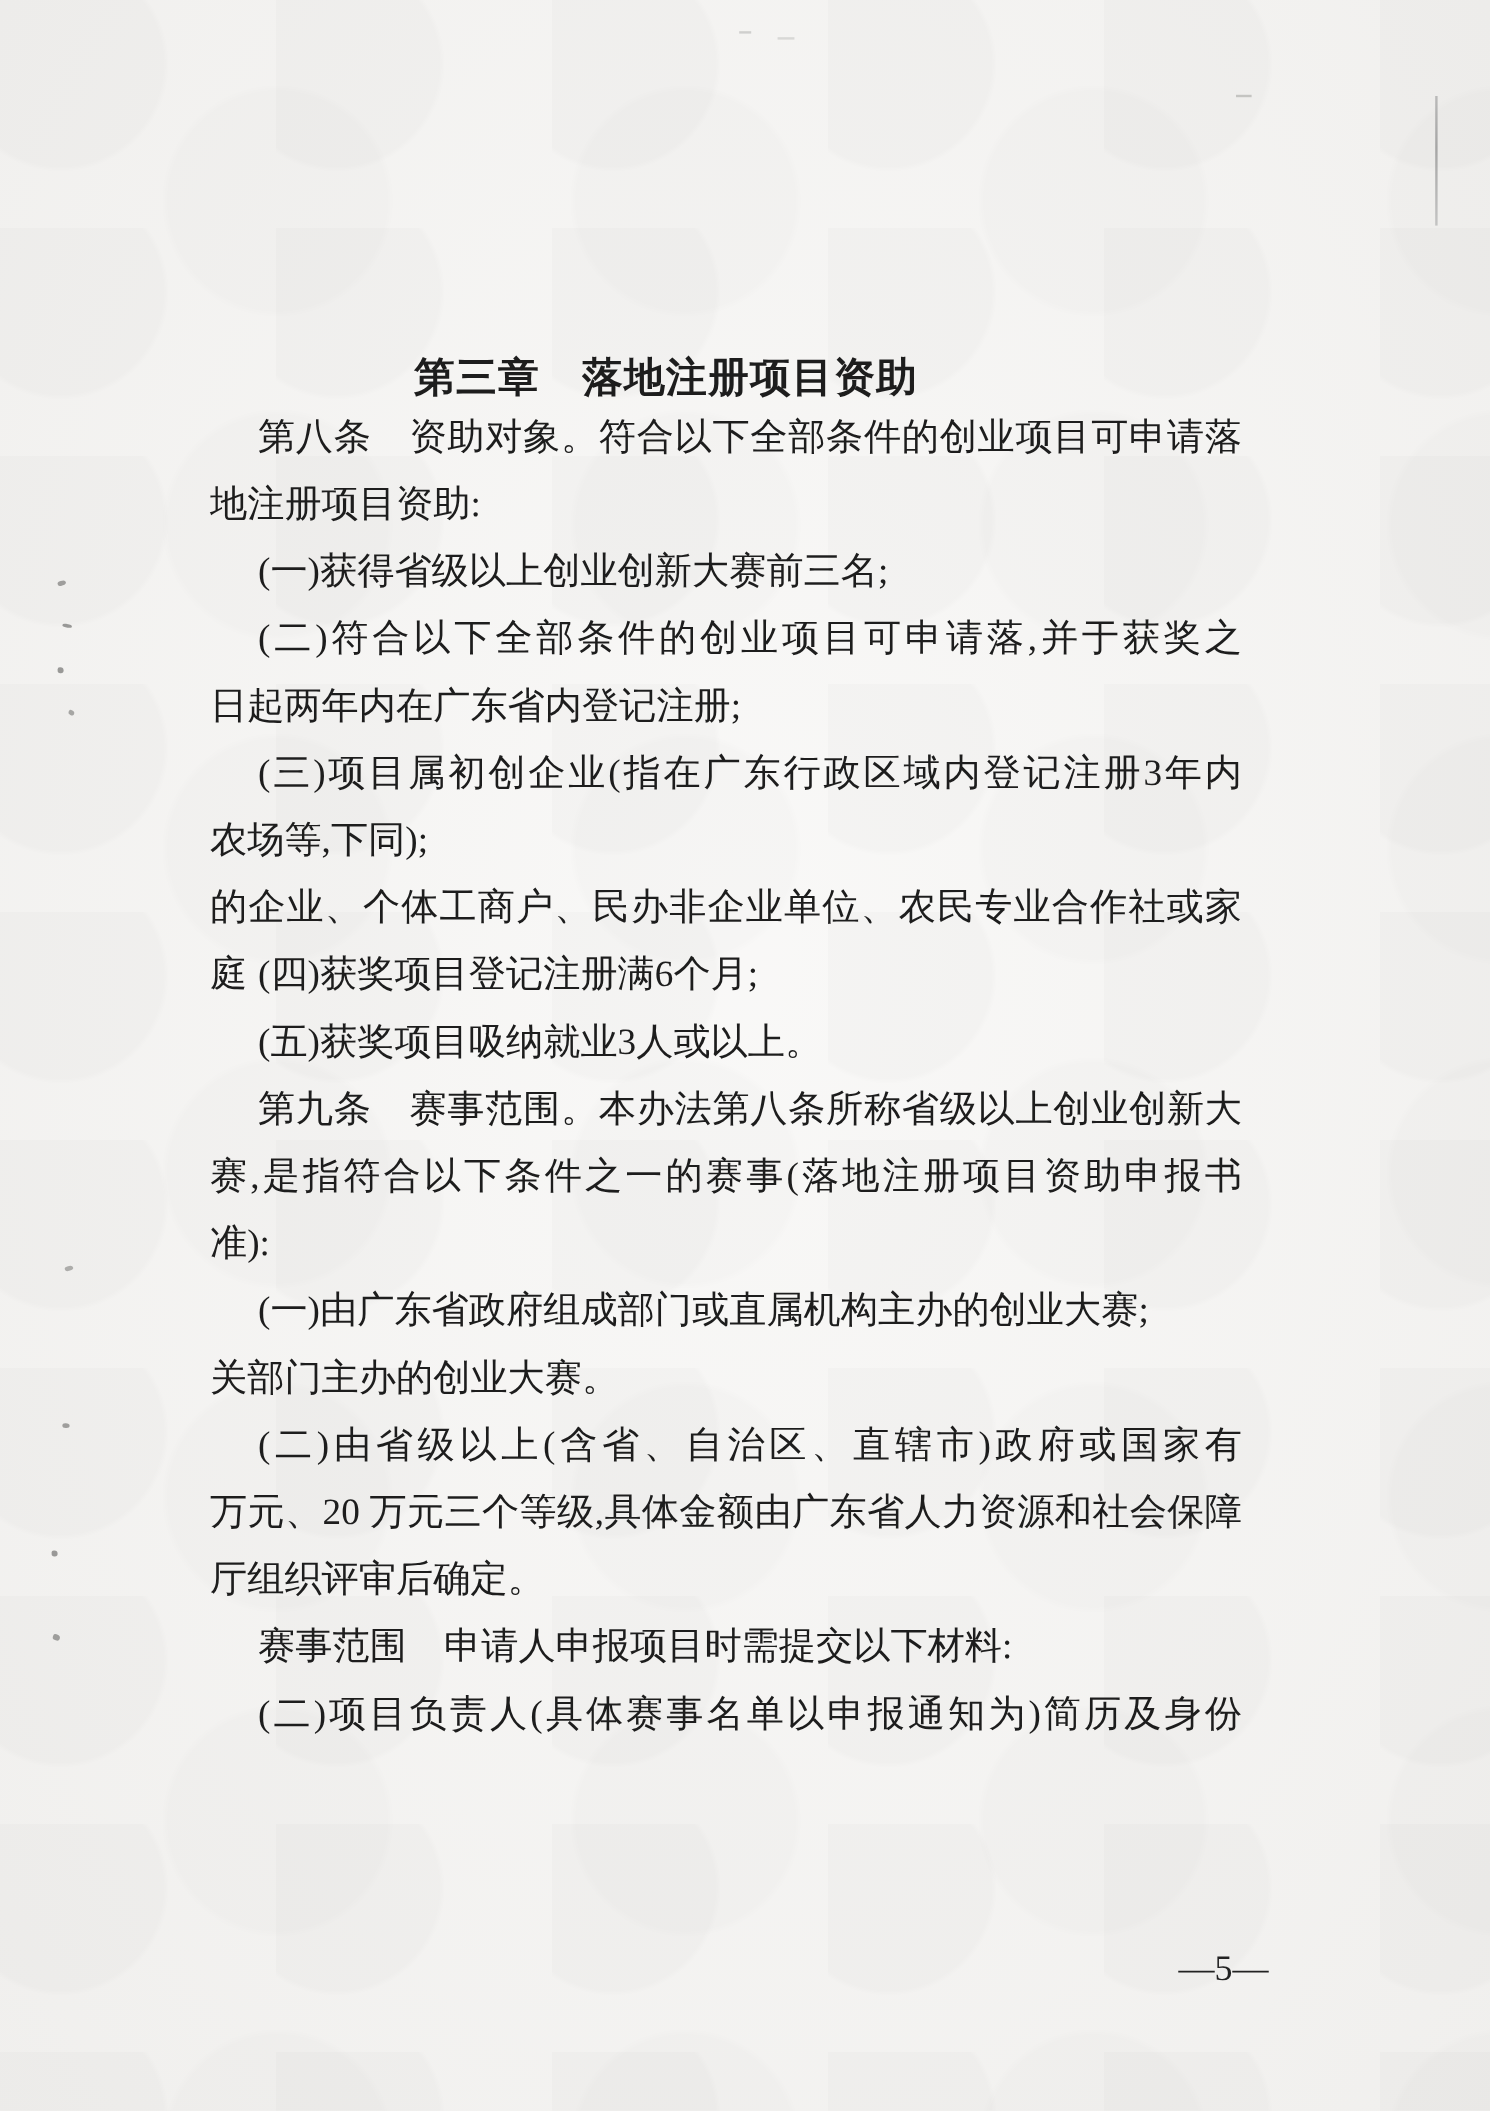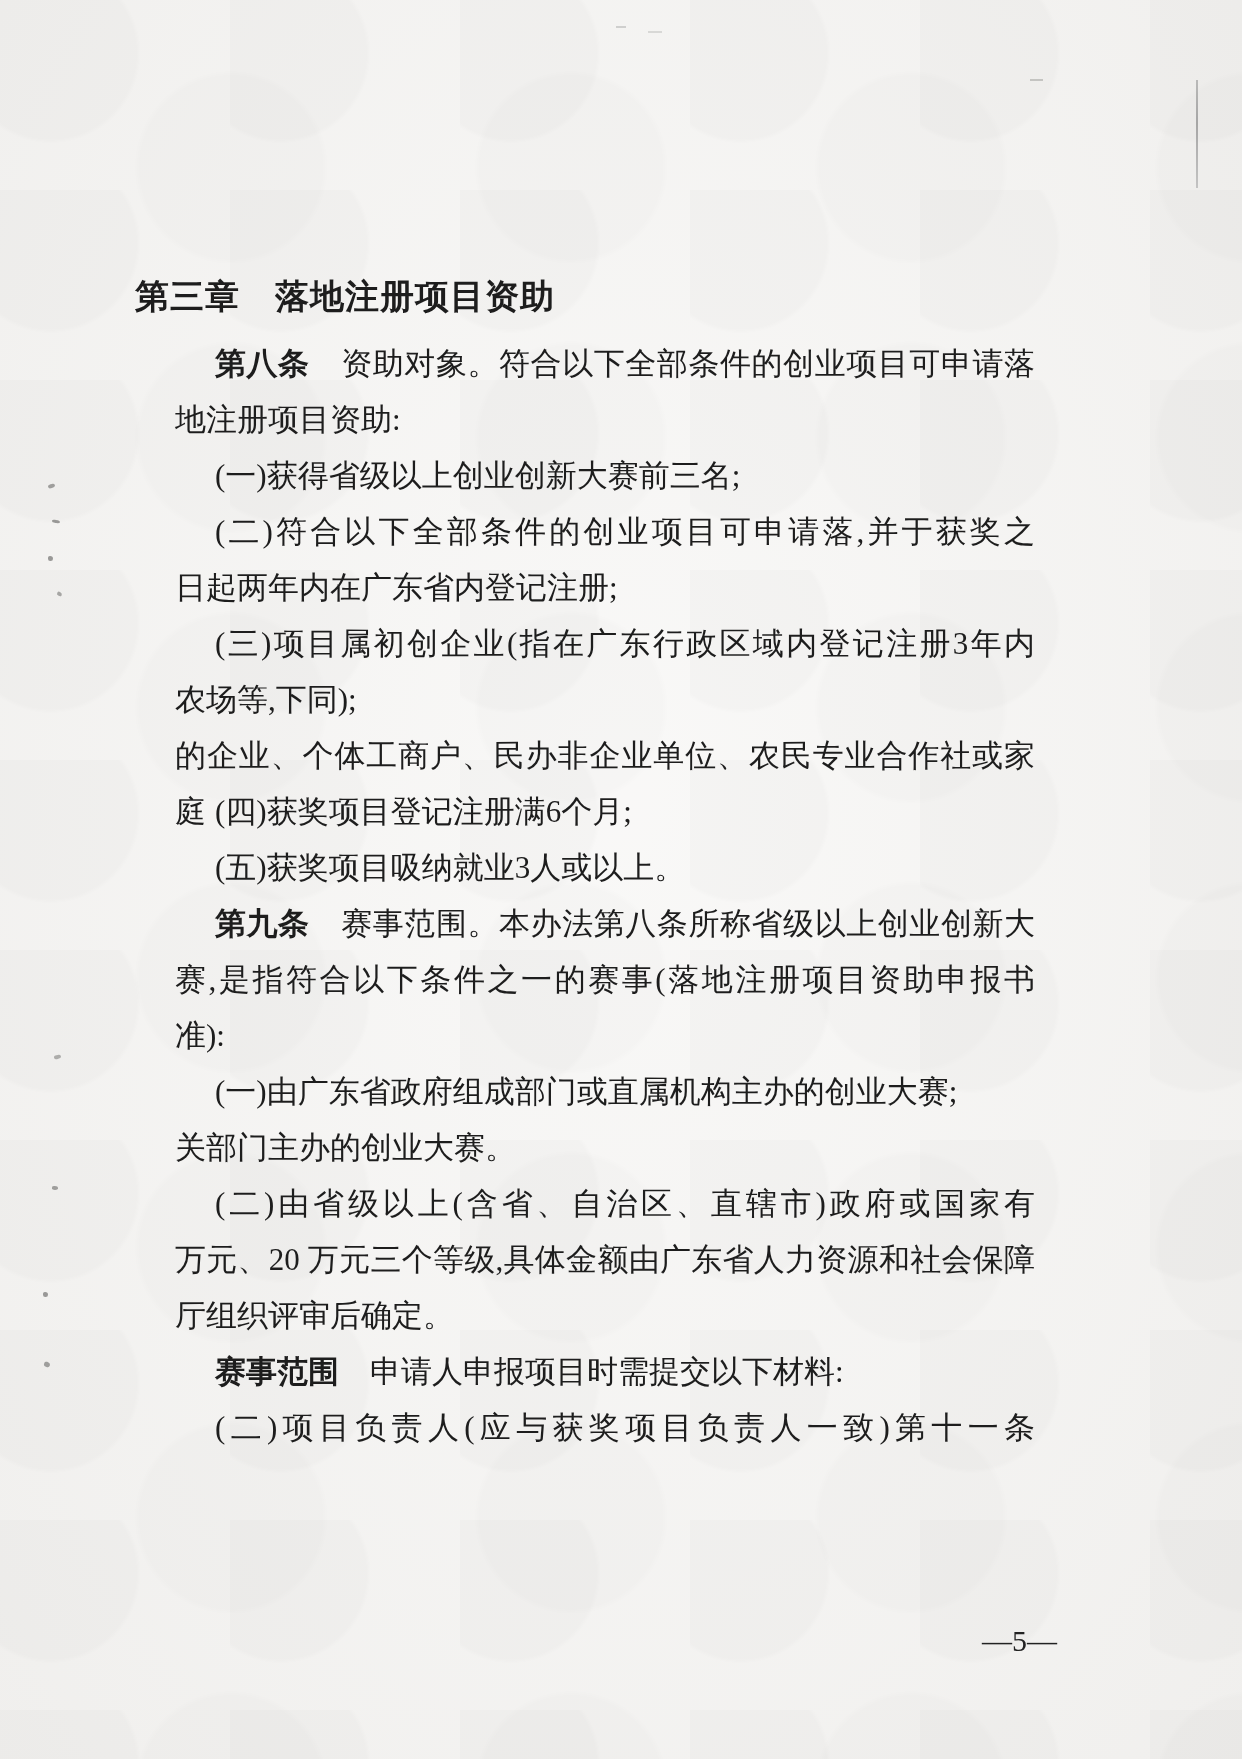--- a/index.html
+++ b/index.html
@@ -16,25 +16,25 @@
       radial-gradient(circle at 22% 28%, rgba(0,0,0,.016) 0 38%, transparent 40%),
       radial-gradient(circle at 68% 62%, rgba(0,0,0,.013) 0 32%, transparent 34%),
       radial-gradient(ellipse at 50% 45%, rgba(255,255,255,.45), rgba(0,0,0,.015));
     background-size: 230px 190px, 340px 270px, 100% 100%;
     font-family: "Liberation Serif", "DejaVu Serif", serif;
     color: #1d1d1d;
   }
   .chapter-title {
     position: absolute;
     left: 135px;
-    top: 269px;
+    top: 288px;
     width: 840px;
     height: 56px;
     line-height: 56px;
-    text-align: left;
+    text-align: center;
     font-size: 34px;
     font-weight: 700;
     letter-spacing: 1px;
   }
   .body-block {
     position: absolute;
     left: 175px;
     top: 336px;
     width: 860px;
     font-size: 31px;
@@ -44,21 +44,21 @@
     line-height: 56px;
     white-space: nowrap;
   }
   .line.indent { text-indent: 40px; }
   .line.fill {
     white-space: normal;
     text-align: justify;
     text-align-last: justify;
     text-justify: inter-character;
   }
-  .lead { font-weight: 700; margin-top: 44px; }
+  .lead { font-weight: 400; margin-top: 44px; }
   .page-number {
     position: absolute;
     left: 982px;
     top: 1624px;
     font-size: 30px;
     letter-spacing: 0px;
     color: #222;
   }
   
   .artifact { position: absolute; pointer-events: none; }
@@ -99,21 +99,21 @@
   <div class="line indent"><span>(五)获奖项目吸纳就业3人或以上。</span></div>
   <div class="line indent fill"><span class="lead">第九条</span><span>　赛事范围。本办法第八条所称省级以上创业创新大</span></div>
   <div class="line fill"><span>赛,是指符合以下条件之一的赛事(落地注册项目资助申报书</span></div>
   <div class="line"><span>准):</span></div>
   <div class="line indent"><span>(一)由广东省政府组成部门或直属机构主办的创业大赛;</span></div>
   <div class="line"><span>关部门主办的创业大赛。</span></div>
   <div class="line indent fill"><span>(二)由省级以上(含省、自治区、直辖市)政府或国家有</span></div>
   <div class="line fill"><span>万元、20 万元三个等级,具体金额由广东省人力资源和社会保障</span></div>
   <div class="line"><span>厅组织评审后确定。</span></div>
   <div class="line indent"><span class="lead">赛事范围</span><span>　申请人申报项目时需提交以下材料:</span></div>
-  <div class="line indent fill"><span>(二)项目负责人(应与获奖项目负责人一致)第十一条</span></div>
+  <div class="line indent fill"><span>(二)项目负责人(具体赛事名单以申报通知为)简历及身份</span></div>
 </div>
 
 <div class="page-number">—5—</div>
 
 <div class="artifact vline-artifact"></div>
 <div class="artifact dash-artifact-1"></div>
 <div class="artifact dash-artifact-2"></div>
 <div class="artifact dash-artifact-3"></div>
 <div class="artifact speck sp1"></div>
 <div class="artifact speck sp2"></div>

